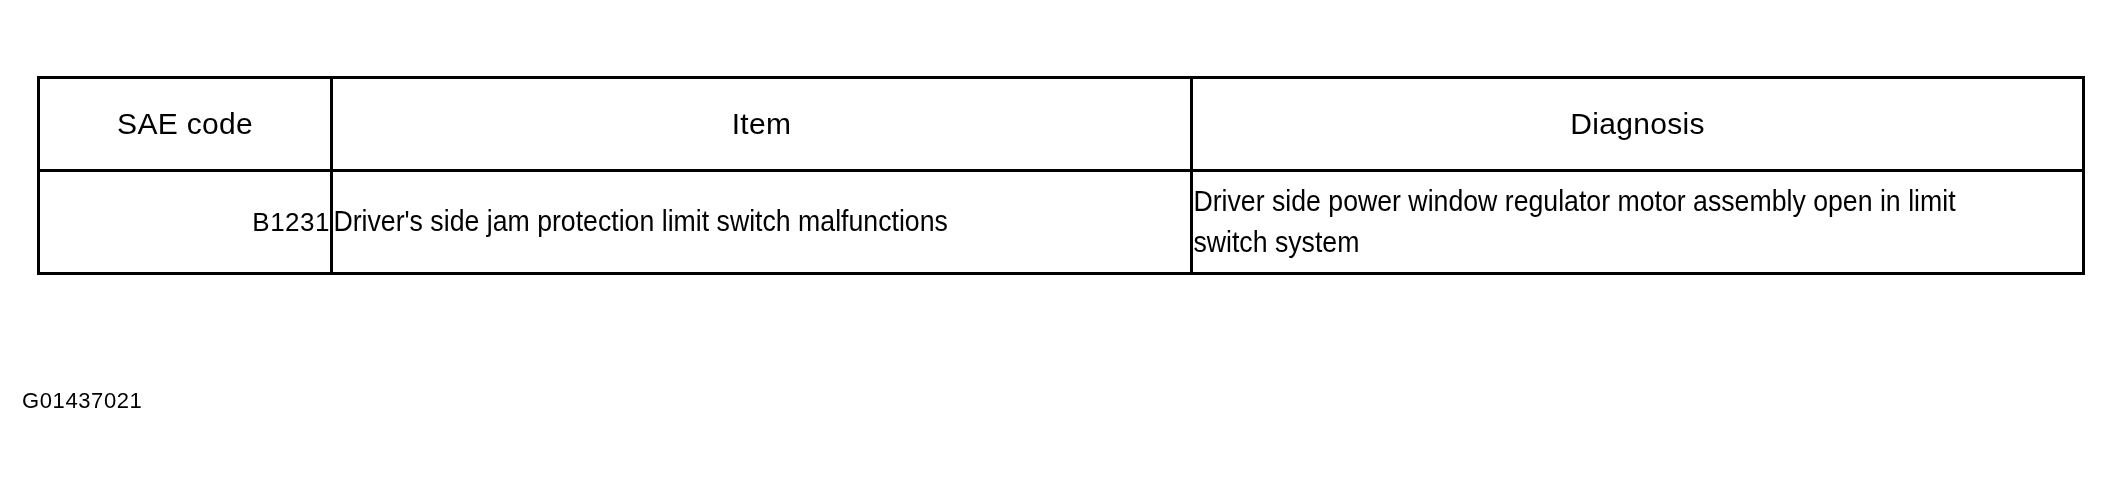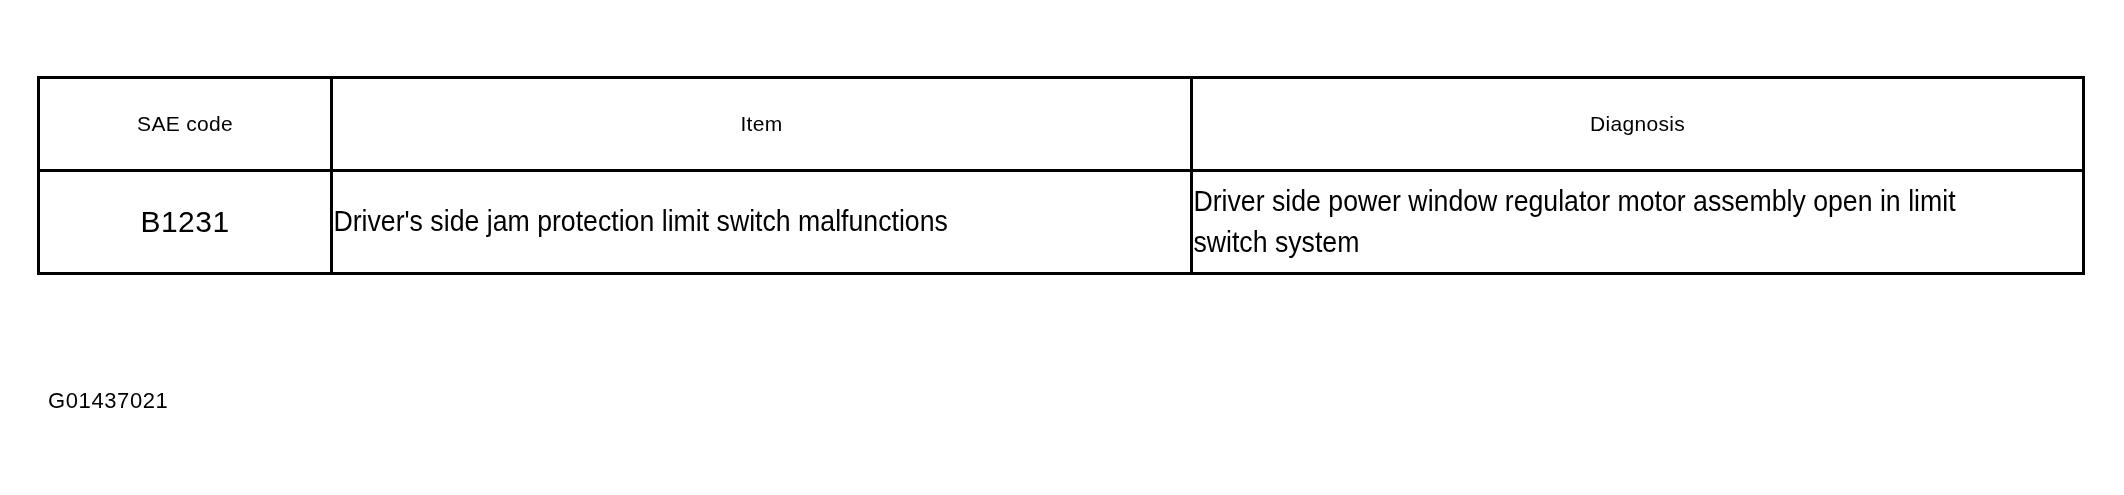--- a/index.html
+++ b/index.html
@@ -46,51 +46,51 @@
   }
 
   .col-code  { width: 293px; }
   .col-item  { width: 860px; }
   .col-diag  { width: 892px; }
 
   
   .hdr-cell {
     height: 90px;
     text-align: center;
-    font-size: 21px;
+    font-size: 30px;
     font-weight: 400;
     letter-spacing: 0.3px;
     font-stretch: condensed;
   }
 
   
   .body-row td {
     height: 100px;
   }
 
   .cell-code {
-    text-align: center;
-    font-size: 30px;
+    text-align: right;
+    font-size: 26px;
     letter-spacing: 0.5px;
     margin-top: 12px;
   }
 
   .cell-text {
     text-align: left;
     font-size: 29px;
     line-height: 1.42;
     padding: 8px 14px 8px 16px;
     transform: scaleX(0.92);
     transform-origin: left center;
   }
 
   
   #figure-caption {
     position: absolute;
-    left: 48px;
+    left: 22px;
     top: 388px;
     font-size: 22px;
     letter-spacing: 0.6px;
     white-space: nowrap;
   }
 </style>
 </head>
 <body>
 
 <div id="page">

